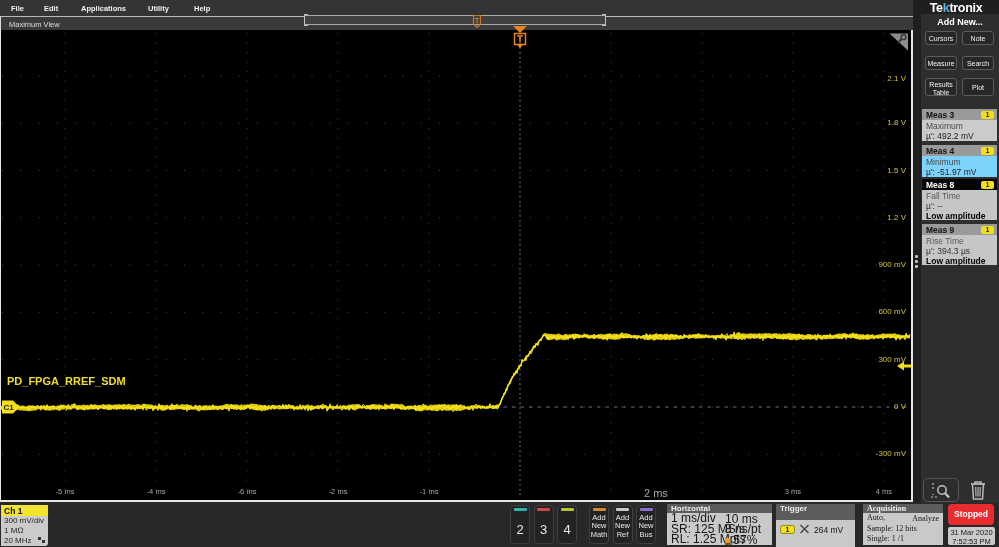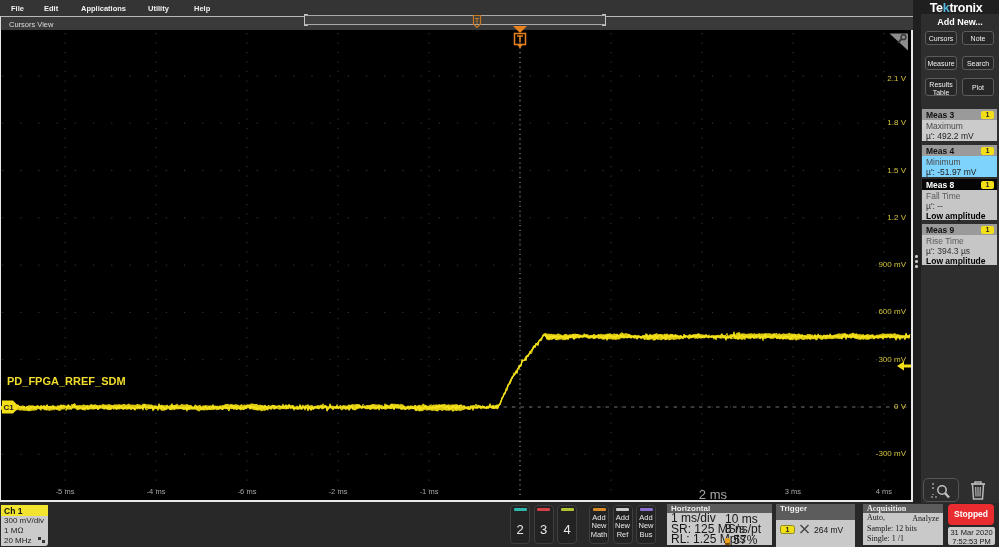--- a/index.html
+++ b/index.html
@@ -11,21 +11,21 @@
 <div class="abs" style="left:0;top:0;width:999px;height:16px;background:#343434;"></div>
 <div class="abs" style="left:0;top:4px;height:11px;color:#f2f2f2;font-size:7.5px;font-weight:bold;">
   <span class="abs" style="left:11px;">File</span>
   <span class="abs" style="left:44px;">Edit</span>
   <span class="abs" style="left:81px;">Applications</span>
   <span class="abs" style="left:148px;">Utility</span>
   <span class="abs" style="left:194px;">Help</span>
 </div>
 
 <div class="abs" style="left:0;top:16px;width:913px;height:14px;background:#3a3a3a;border-top:1.5px solid #b8b8b8;border-left:1.5px solid #d8d8d8;"></div>
-<div class="abs" style="left:9px;top:19.5px;font-size:7.5px;color:#dcdcdc;">Cursors View</div>
+<div class="abs" style="left:9px;top:19.5px;font-size:7.5px;color:#dcdcdc;">Maximum View</div>
 
 <div class="abs" style="left:305px;top:15px;width:301px;height:9.5px;background:#414141;border-top:1px solid #aaa;border-bottom:1px solid #aaa;"></div>
 <div class="abs" style="left:304px;top:14px;width:4px;height:11.5px;border:1.5px solid #c4c4c4;border-right:none;"></div>
 <div class="abs" style="left:602px;top:14px;width:4px;height:11.5px;border:1.5px solid #c4c4c4;border-left:none;"></div>
 
 <svg class="abs" style="left:472px;top:15px;" width="10" height="14" viewBox="0 0 10 14">
   <path d="M1.5 0.5 L8.5 0.5 L8.5 9 L5 12.5 L1.5 9 Z" fill="none" stroke="#c87a22" stroke-width="1.2"></path>
   <path d="M3 3.5 L7 3.5 M5 3.5 L5 8.5" stroke="#c87a22" stroke-width="1.1" fill="none"></path>
 </svg>
 
@@ -75,21 +75,21 @@
 
 <div class="abs" style="left:0;top:30px;width:911px;height:470px;pointer-events:none;">
   <div style="position:relative;width:911px;height:470px;">
       <div style="position:absolute;left:40px;top:457px;width:50px;text-align:center;font-size:7.5px;color:#a8a8a8;">-5 ms</div>
       <div style="position:absolute;left:131px;top:457px;width:50px;text-align:center;font-size:7.5px;color:#a8a8a8;">-4 ms</div>
       <div style="position:absolute;left:222px;top:457px;width:50px;text-align:center;font-size:7.5px;color:#a8a8a8;">-6 ms</div>
       <div style="position:absolute;left:313px;top:457px;width:50px;text-align:center;font-size:7.5px;color:#a8a8a8;">-2 ms</div>
       <div style="position:absolute;left:404px;top:457px;width:50px;text-align:center;font-size:7.5px;color:#a8a8a8;">-1 ms</div>
       <div style="position:absolute;left:495px;top:457px;width:50px;text-align:center;font-size:7.5px;color:#a8a8a8;margin-top:48px;">0 s</div>
       <div style="position:absolute;left:600px;top:457px;width:50px;text-align:center;font-size:7.5px;color:#a8a8a8;margin-top:28px;">1 ms</div>
-      <div style="position:absolute;left:677px;top:457px;width:50px;text-align:right;font-size:13px;color:#a8a8a8;">2 ms</div>
+      <div style="position:absolute;left:644px;top:457px;width:50px;text-align:left;font-size:11px;color:#a8a8a8;">2 ms</div>
       <div style="position:absolute;left:768px;top:457px;width:50px;text-align:center;font-size:7.5px;color:#a8a8a8;">3 ms</div>
       <div style="position:absolute;left:859px;top:457px;width:50px;text-align:center;font-size:7.5px;color:#a8a8a8;">4 ms</div>
     </div>
 </div>
 
 <div class="abs" style="left:7px;top:375px;font-size:11px;font-weight:bold;color:#f0dd2c;">PD_FPGA_RREF_SDM</div>
 
 <svg class="abs" style="left:1px;top:400px;" width="19" height="14" viewBox="0 0 19 14">
   <path d="M1 0.5 L12 0.5 L18.3 7 L12 13.5 L1 13.5 Z" fill="#f2df18"></path>
   <text x="2.5" y="10" font-size="8" font-weight="bold" fill="#222" font-family="Liberation Sans">C1</text>

